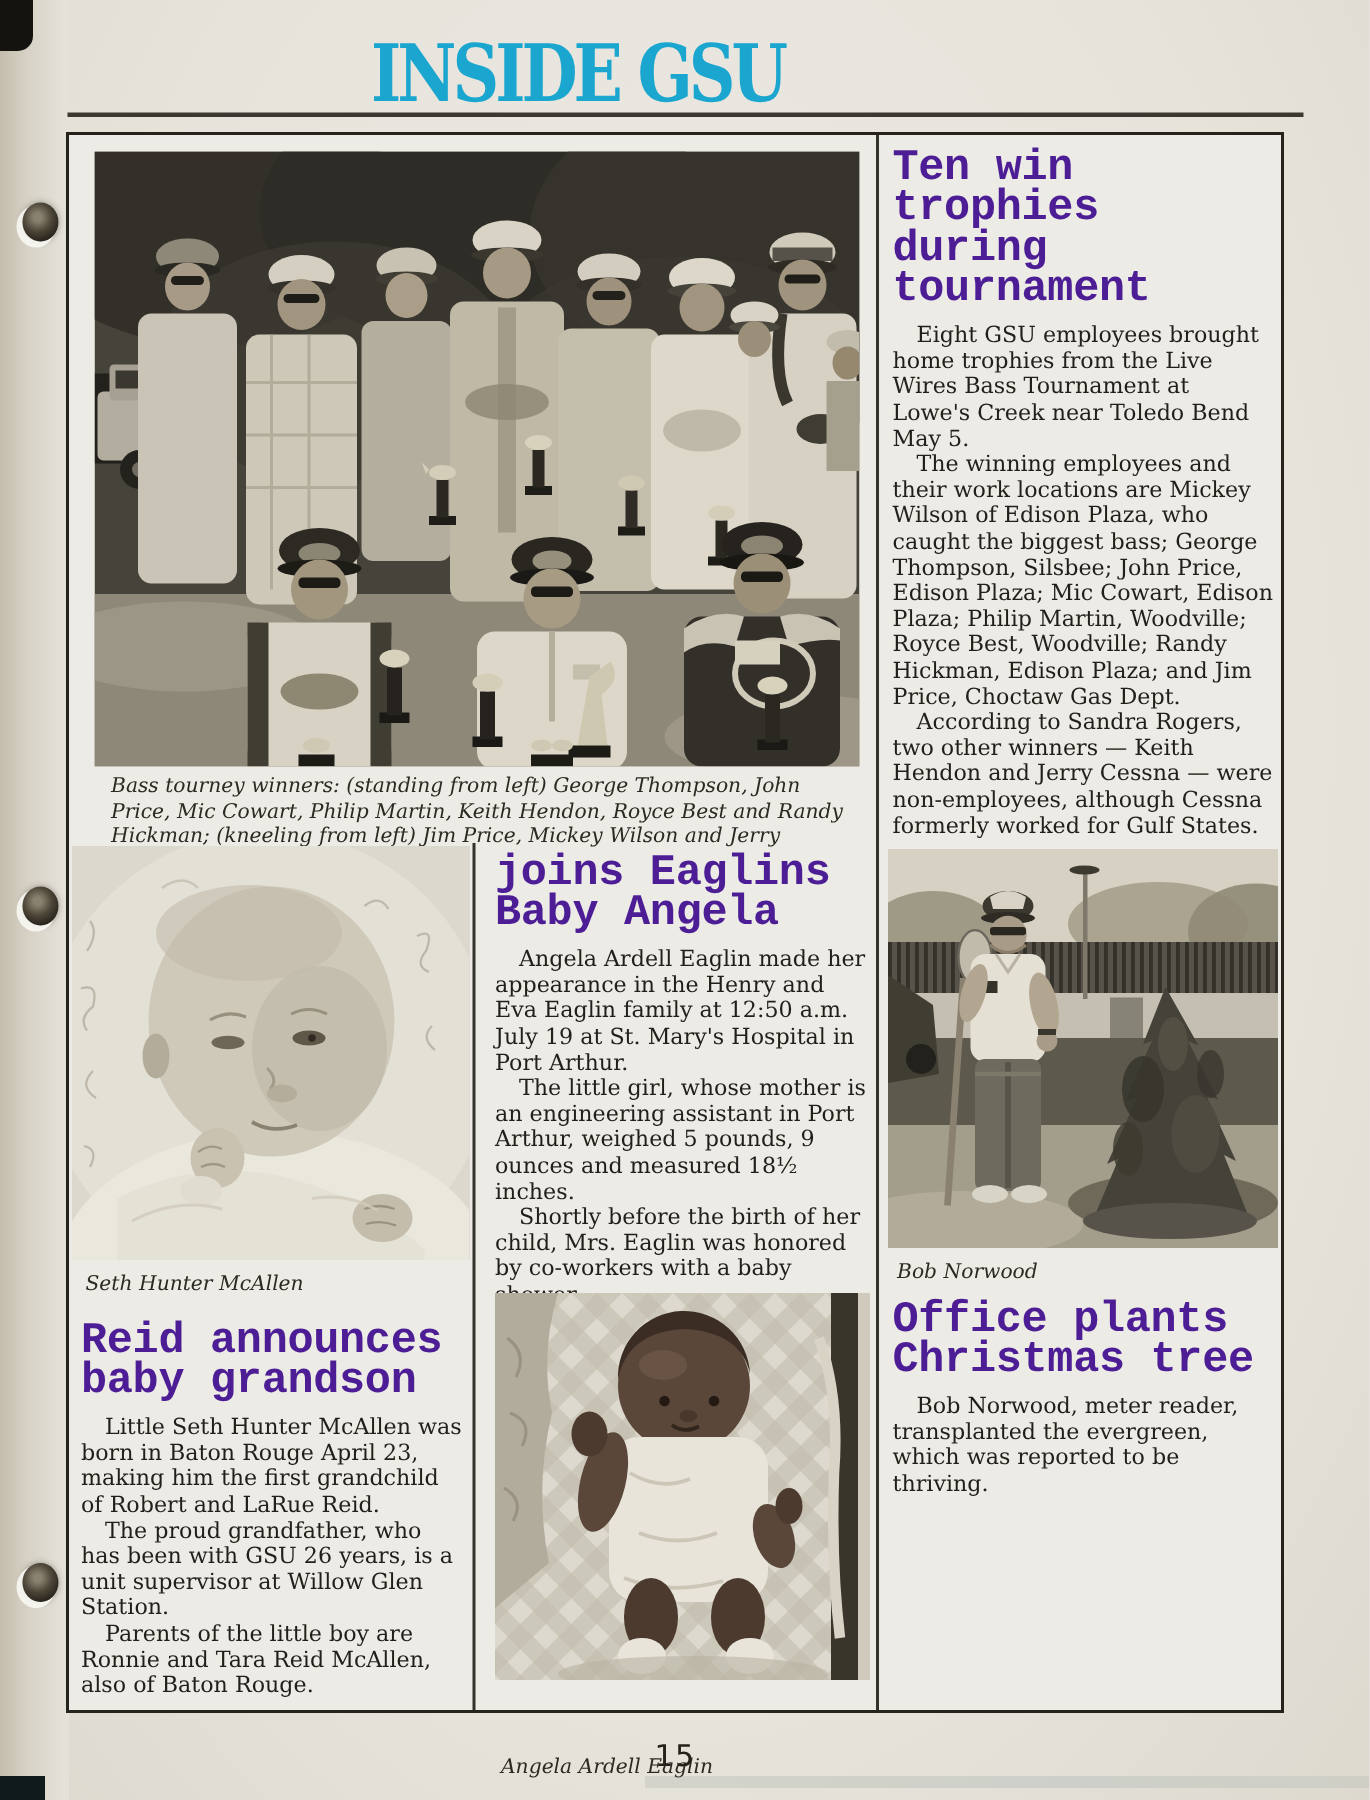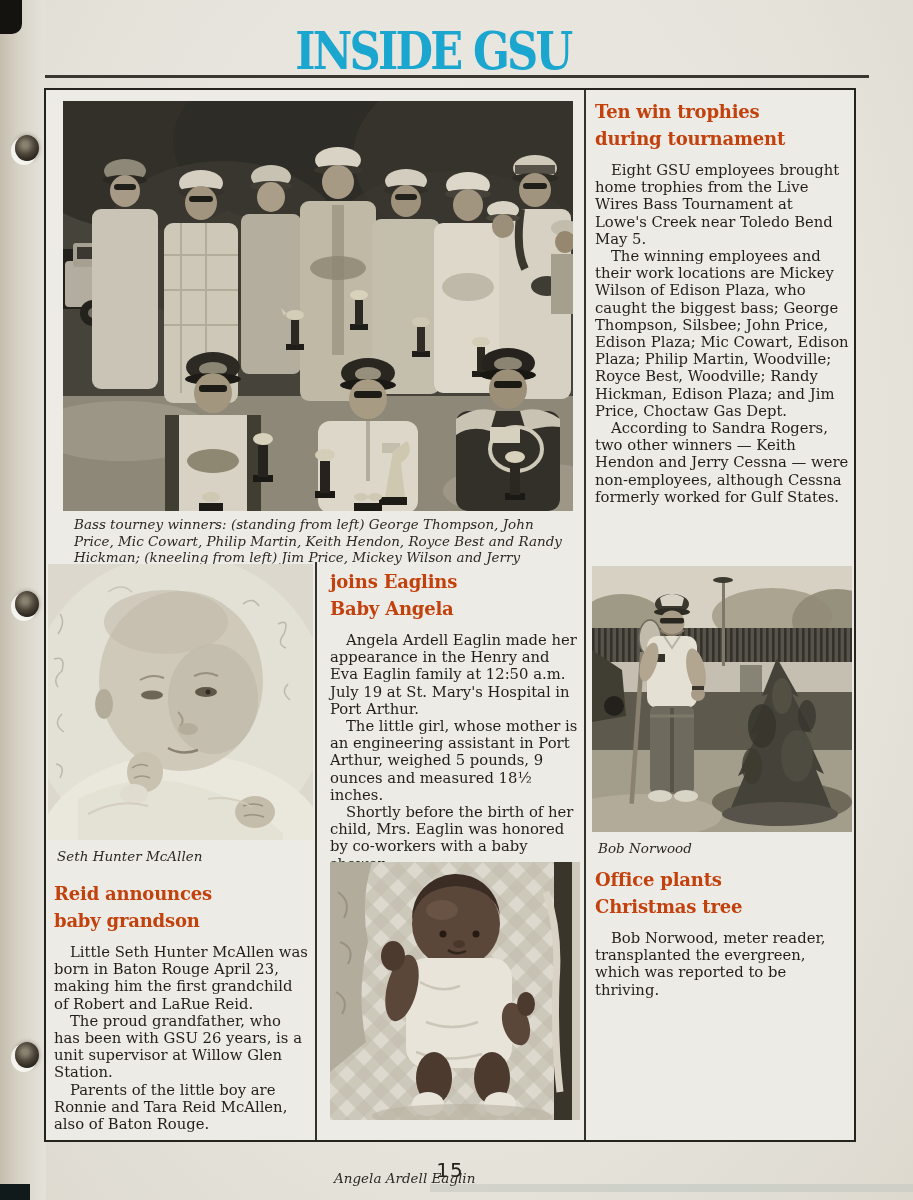--- a/index.html
+++ b/index.html
@@ -10,21 +10,21 @@
         background:linear-gradient(90deg,#c4bdae,#d7d2c5 40%,#e4e1d9 92%);}
   .corner-tl{position:absolute;left:0;top:0;width:22px;height:34px;background:#15130f;border-bottom-right-radius:10px;}
   .corner-bl{position:absolute;left:0;top:1184px;width:30px;height:16px;background:#101a1a;}
   .bottom-streak{position:absolute;left:430px;top:1184px;width:483px;height:8px;
         background:linear-gradient(90deg,rgba(130,142,135,0.18),rgba(160,178,172,0.33) 60%,rgba(150,165,160,0.2));}
   .hole{position:absolute;left:15px;width:24px;height:26px;border-radius:50%;
         background:radial-gradient(circle at 42% 38%, #8a8270 12%, #4c4538 45%, #24211a 78%);
         box-shadow:-3px 3px 0 1px rgba(250,250,246,0.85), 0 0 4px rgba(60,55,45,0.45);}
   .hole.h1{top:135px}.hole.h2{top:591px}.hole.h3{top:1042px}
 
-  .masthead{position:absolute;left:0;top:26px;width:769px;text-align:center;z-index:3;padding-left:48px;}
+  .masthead{position:absolute;left:0;top:26px;width:769px;text-align:center;z-index:3;}
   .masthead .logo{display:inline-block;font-weight:bold;font-size:48px;line-height:48px;
         color:#1aa6cf;letter-spacing:-3px;transform:scaleX(0.9) scaleY(1.1);}
   .mast-rule{position:absolute;left:45px;top:75px;width:824px;height:3px;background:#3b3831;z-index:1;}
 
   .box{position:absolute;left:44px;top:88px;width:812px;height:1054px;border:2px solid #26231d;
         background:#edebe5;box-sizing:border-box;}
   .box *{box-sizing:border-box;}
   .vrule{position:absolute;width:2px;background:#35322b;}
   .vr1{left:538px;top:0;height:1050px;}
   .vr2{left:269px;top:472px;height:578px;}
@@ -40,21 +40,21 @@
   .cap-bass{left:28px;top:426px;width:500px;}
   .cap-seth{left:11px;top:758px;width:250px;}
   .cap-norwood{left:552px;top:750px;width:250px;}
   .cap-angela{left:288px;top:1080px;width:244px;}
 
   .article{position:absolute;}
   .art-trophies{left:549px;top:8px;width:254px;}
   .art-baby{left:284px;top:478px;width:250px;}
   .art-reid{left:8px;top:790px;width:254px;}
   .art-office{left:549px;top:776px;width:254px;}
-  .hl{font-size:18px;line-height:27px;font-weight:bold;color:#c2410c;letter-spacing:-0.2px;margin:0 0 9px 0;}
+  .hl{font-size:29px;line-height:27px;font-weight:bold;color:#4c1d95;letter-spacing:-0.2px;margin:0 0 9px 0;font-family:Liberation Mono, monospace;}
   .hl span{display:block;}
   .article p{margin:0;text-indent:16px;font-size:14.8px;line-height:17.2px;color:#221f1a;}
 
   .pagenum{position:absolute;left:0;top:1158px;width:900px;text-align:center;
         font-family:"DejaVu Sans", sans-serif;font-size:20px;letter-spacing:1px;color:#24211b;}
 </style>
 </head>
 <body>
 
 <div class="page">

